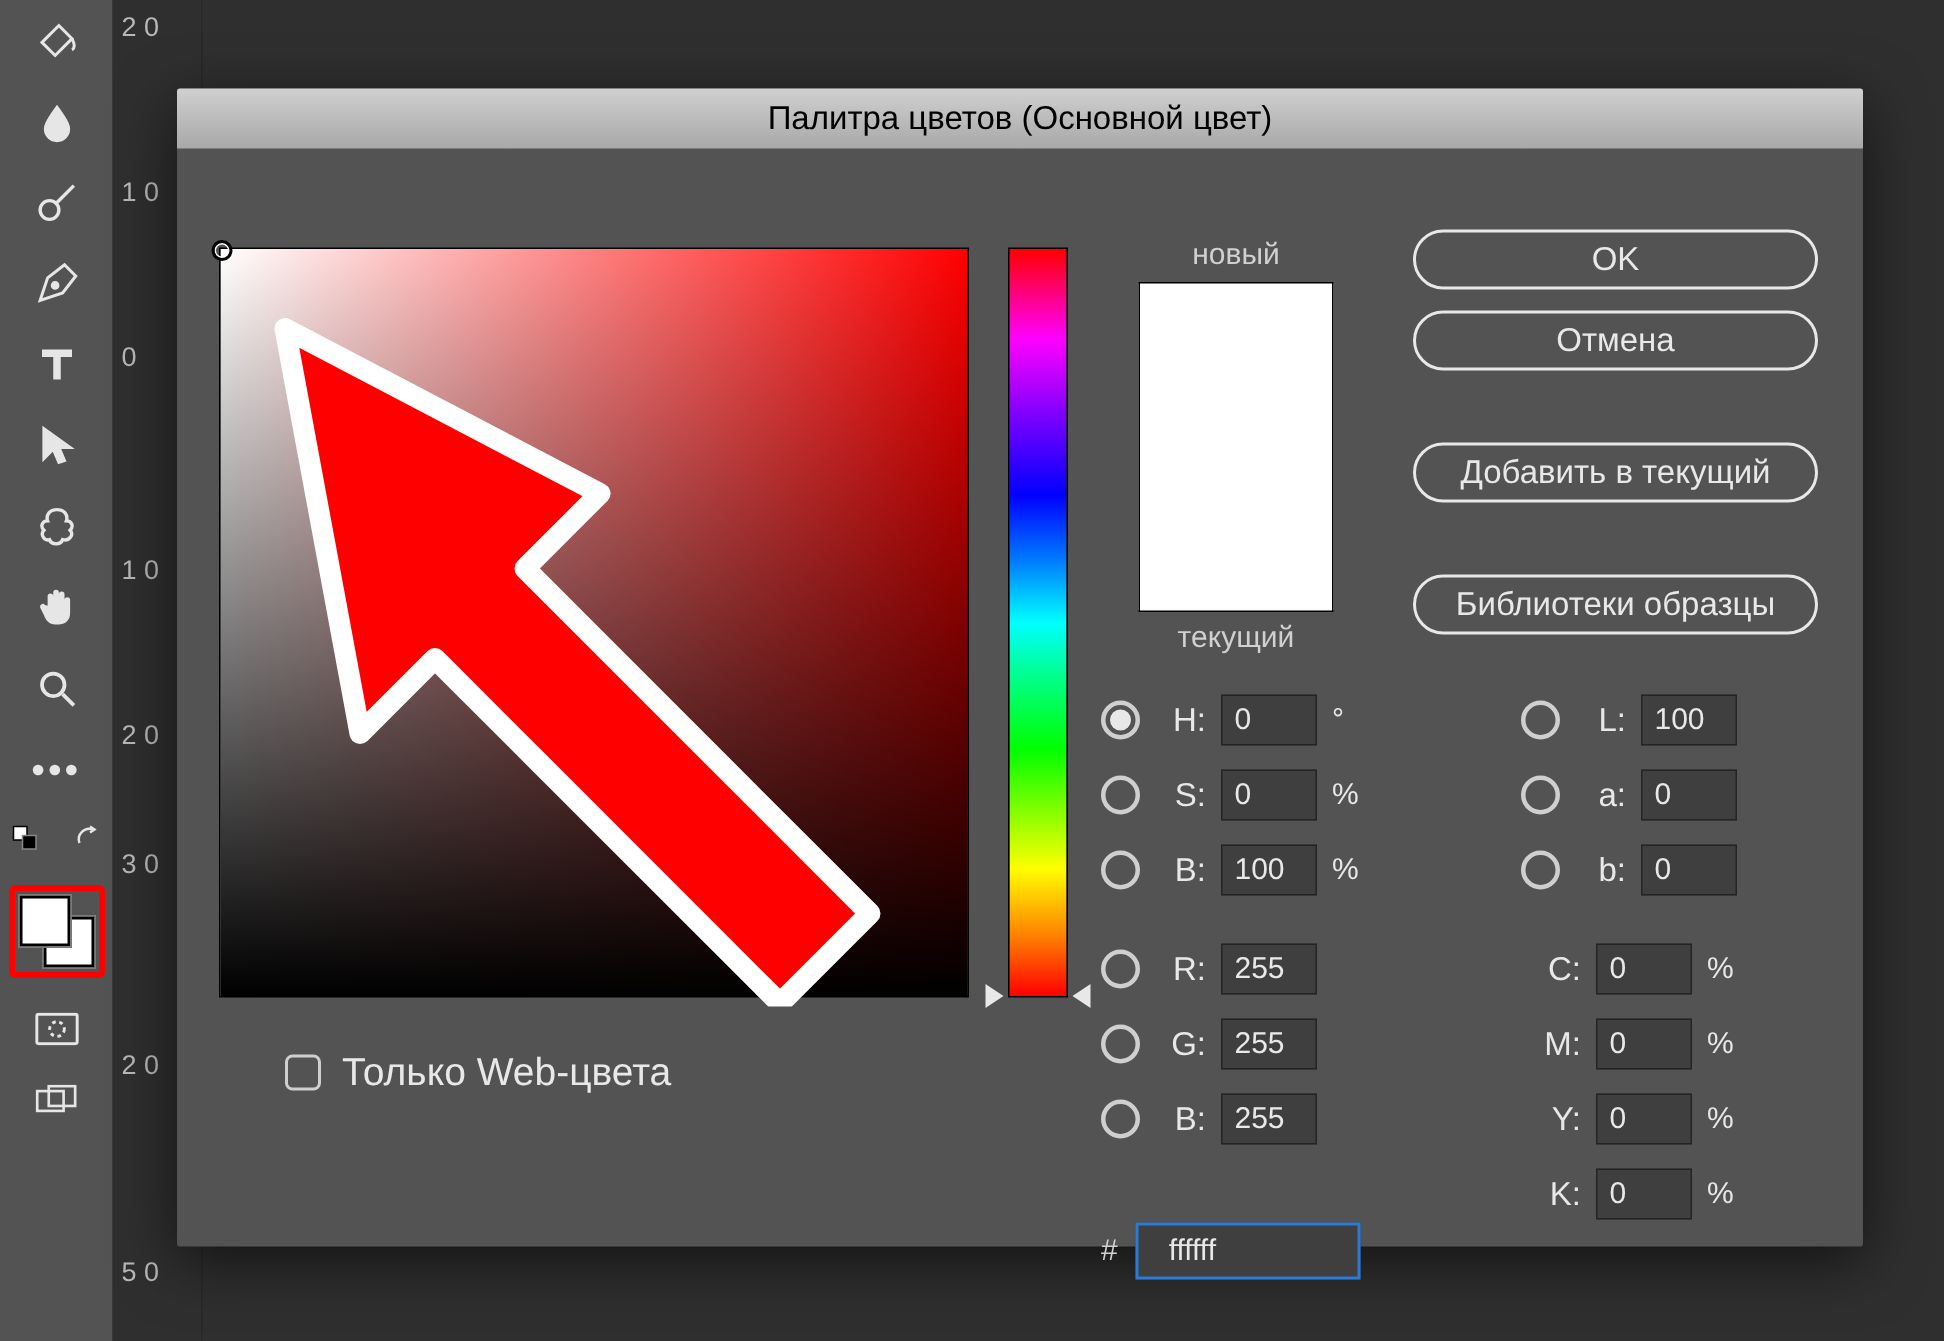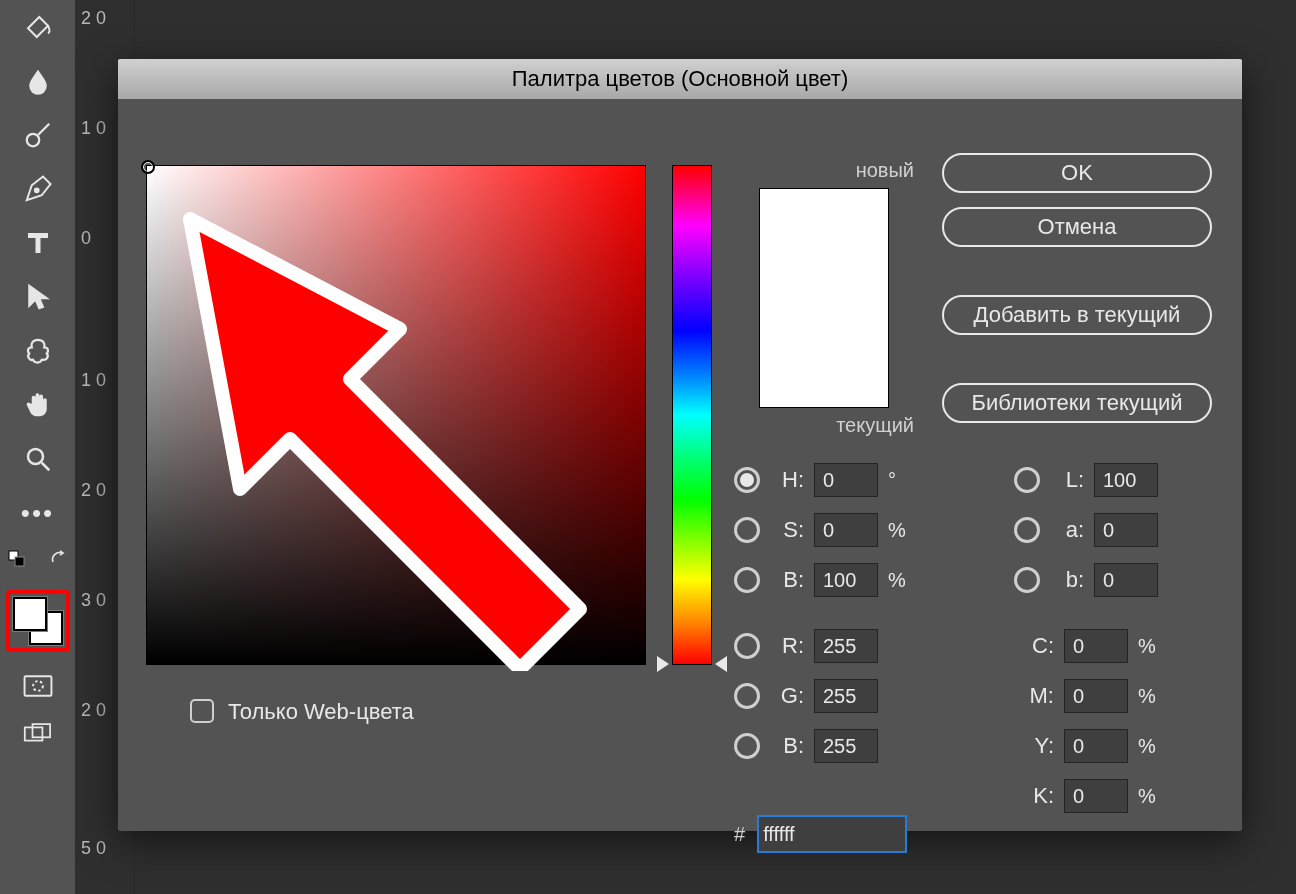--- a/index.html
+++ b/index.html
@@ -139,21 +139,21 @@
   }
   .hue-handle-right {
     right: -16px;
     border-width: 8px 12px 8px 0;
     border-color: transparent #e8e8e8 transparent transparent;
   }
 
   
   .preview-block {
     position: absolute; left: 616px; top: 60px;
-    width: 180px; text-align: right;
+    width: 180px; text-align: center;
   }
   .preview-label { color: #d0d0d0; font-size: 20px; margin-bottom: 6px; }
   .preview-swatch {
     width: 130px; height: 110px; margin: 0 auto;
     border: 1px solid #000;
   }
   .preview-swatch.new { background: #ffffff; border-bottom: none; }
   .preview-swatch.current { background: #ffffff; border-top: none; }
 
   
@@ -207,28 +207,28 @@
 
   .hex-row {
     position: absolute; left: 616px; top: 716px;
     display: flex; align-items: center; gap: 12px;
   }
   .hex-input {
     width: 150px; height: 38px;
     background: #3f3f3f;
     border: 2px solid #2a7bd6;
     color: #e8e8e8; font-size: 20px;
-    padding: 0 4px;
+    padding: 0 20px;
   }
 
   
   .web-only {
     position: absolute; left: 28px; top: 600px;
-    display: flex; gap: 14px;
-    color: #e8e8e8; font-size: 22px; padding-left: 44px;
+    display: flex; align-items: center; gap: 14px;
+    color: #e8e8e8; font-size: 26px; padding-left: 44px;
   }
   .checkbox {
     width: 24px; height: 24px;
     border: 2px solid #cfcfcf; border-radius: 5px;
     background: #535353;
   }
 </style>
 </head>
 <body>
 
@@ -317,21 +317,21 @@
       </svg>
   </div>
 </div>
 
 <div class="ruler">
   <div class="tick" style="top:8px">2 0</div>
   <div class="tick" style="top:118px">1 0</div>
   <div class="tick" style="top:228px">0</div>
   <div class="tick" style="top:370px">1 0</div>
   <div class="tick" style="top:480px">2 0</div>
-  <div class="tick" style="top:590px">3 0</div>
+  <div class="tick" style="top:566px">3 0</div>
   <div class="tick" style="top:700px">2 0</div>
   <div class="tick" style="top:838px">5 0</div>
 </div>
 
 <div class="dialog">
   <div class="titlebar">Палитра цветов (Основной цвет)</div>
   <div class="dialog-body">
 
     <div class="color-field">
       <div class="picker-cursor"></div>
@@ -352,21 +352,21 @@
       <div class="preview-swatch current"></div>
       <div class="preview-label" style="margin-top:6px">текущий</div>
     </div>
 
     <div class="btn-col">
       <div class="pill-btn">OK</div>
       <div class="pill-btn">Отмена</div>
       <div class="btn-gap"></div>
       <div class="pill-btn">Добавить в текущий</div>
       <div class="btn-gap"></div>
-      <div class="pill-btn">Библиотеки текущий</div>
+      <div class="pill-btn">Библиотеки образцы</div>
     </div>
 
     <div class="values">
 
       <div class="row">
         <div class="colL">
           <div class="radio checked"></div>
           <span class="lab">H:</span>
           <input class="val" value="0" style="">
           <span class="unit">°</span>

